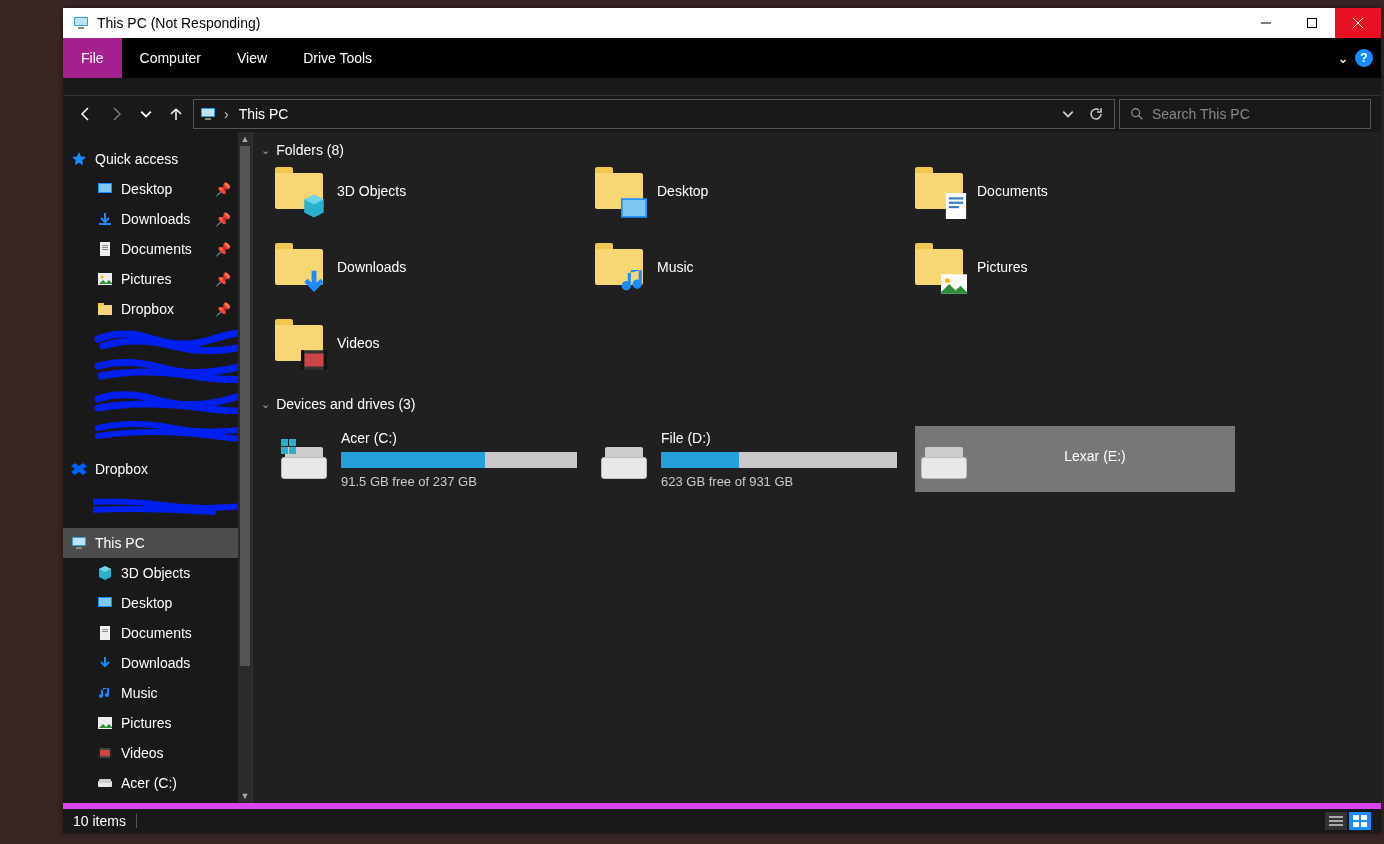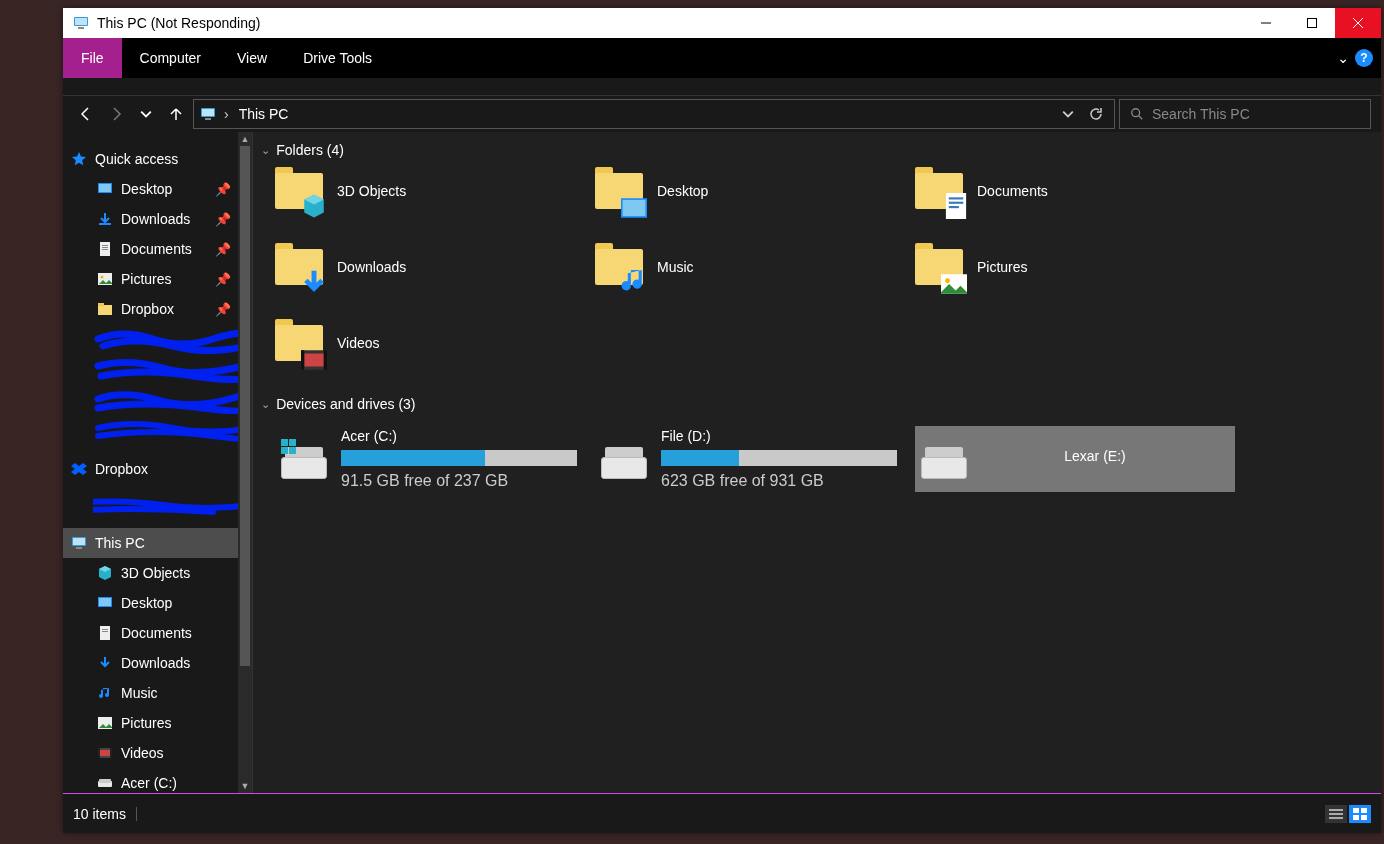--- a/index.html
+++ b/index.html
@@ -73,24 +73,24 @@
 .drive-item { display:flex; align-items:center; gap:14px; height:66px; padding:6px; }
 .drive-item.sel { background:#777; }
 .drive-ico { width:46px; height:40px; position:relative; flex-shrink:0; }
 .drive-ico .dcase { position:absolute; left:0; bottom:0; width:46px; height:22px; background:#e8e8e8; border:1px solid #bbb; border-radius:3px; }
 .drive-ico .dtop { position:absolute; left:4px; top:8px; width:38px; height:12px; background:#ccc; border-radius:2px; }
 .drive-ico .winlogo { position:absolute; left:0; top:0; width:16px; height:16px; }
 .drive-info { flex:1; min-width:0; }
 .drive-name { margin-bottom:6px; }
 .drive-bar { width:236px; height:16px; background:#c9c9c9; position:relative; margin-bottom:6px; }
 .drive-bar .fill { position:absolute; left:0; top:0; bottom:0; background:#26a0da; }
-.drive-free { color:#ccc; font-size:16px; }
-
-
-.statusbar { height:40px; background:#191919; border-top:1px solid #d946ef; display:flex; align-items:center; padding:0 10px; color:#fff; gap:10px; }
+.drive-free { color:#ccc; font-size:13px; }
+
+
+.statusbar { height:30px; background:#191919; border-top:6px solid #d946ef; display:flex; align-items:center; padding:0 10px; color:#fff; gap:10px; }
 .statusbar .sep { width:1px; height:14px; background:#555; }
 .statusbar .viewbtns { margin-left:auto; display:flex; gap:2px; }
 .statusbar .vbtn { width:22px; height:18px; background:#333; display:flex;align-items:center;justify-content:center; }
 .statusbar .vbtn.active { background:#1a8cff; }
 
 
 .svg-pc { display:block; }
 </style>
 </head>
 <body>
@@ -338,21 +338,21 @@
       <div class="side-scroll">
         <div class="up">▲</div>
         <div class="thumb"></div>
         <div class="down">▼</div>
       </div>
     </div>
 
     <div class="main">
       <div class="section-hdr">
         <span class="chev">⌄</span>
-        <span>Folders (4)</span>
+        <span>Folders (8)</span>
       </div>
       <div class="folder-grid">
 
         <div class="folder-item">
           <div class="folder-ico">
               <div class="ftab"></div>
               <div class="fback"></div>
             <svg class="overlay" width="26" height="26" viewBox="0 0 16 16">
                 <path d="M8 1l6 3v8l-6 3-6-3V4z" fill="#29b1cc"></path>
                 <path d="M8 1l6 3-6 3-6-3z" fill="#6fd6e6"></path>

